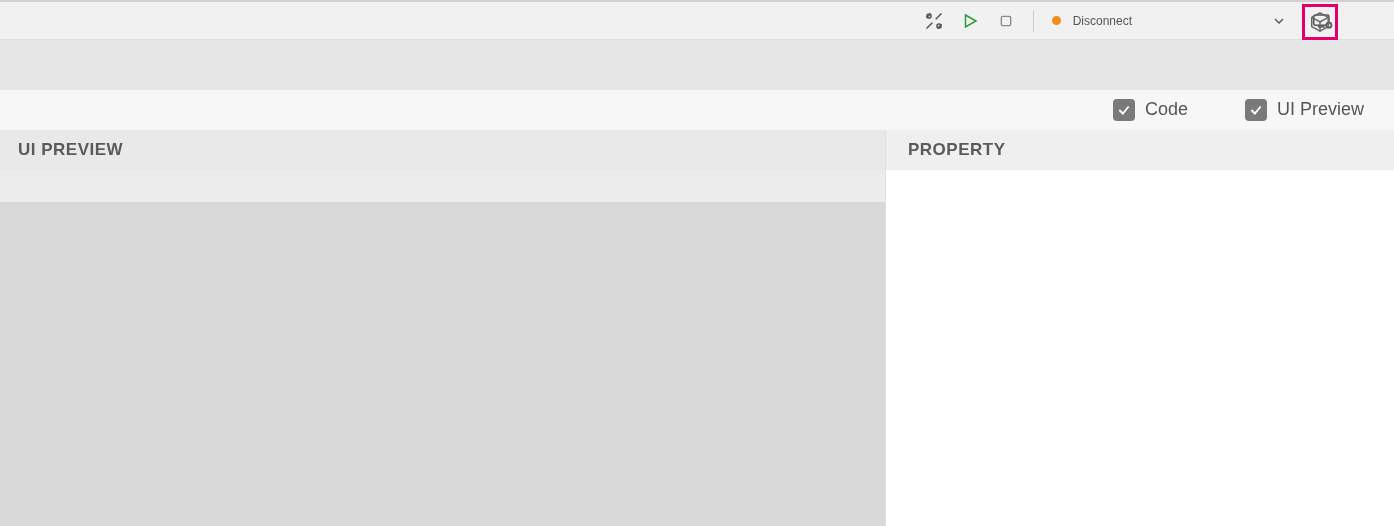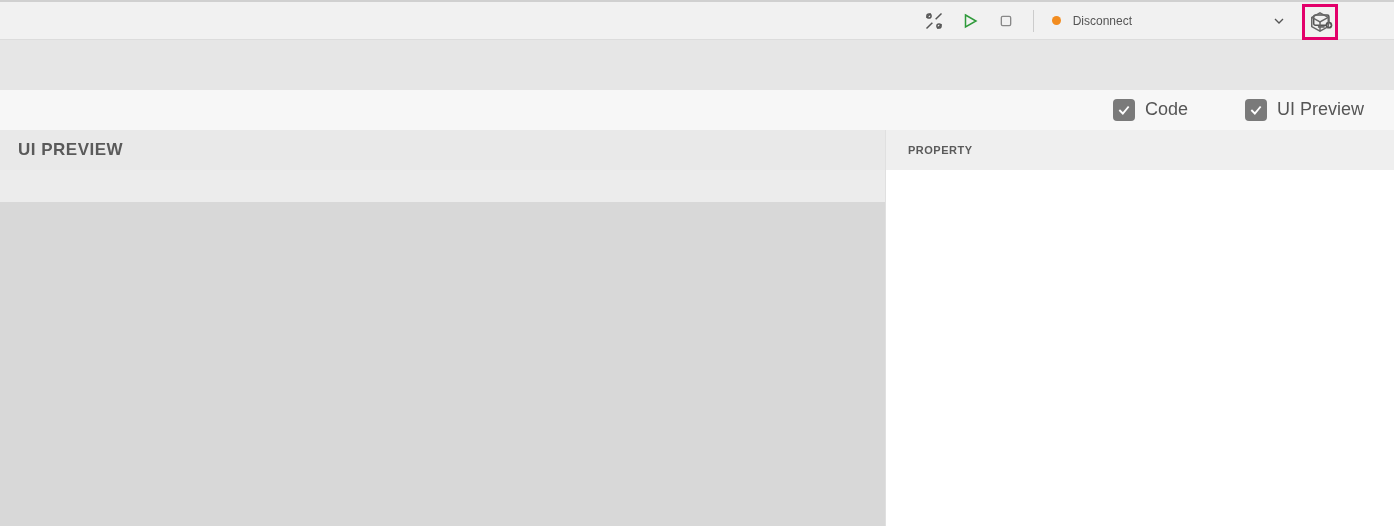--- a/index.html
+++ b/index.html
@@ -127,21 +127,21 @@
     font-weight: 600;
     color: #5a5a5a;
     letter-spacing: 0.5px;
   }
   .headers-row .right {
     flex: 1;
     background: #efefef;
     display: flex;
     align-items: center;
     padding-left: 22px;
-    font-size: 11px;
+    font-size: 17px;
     font-weight: 600;
     color: #5a5a5a;
     letter-spacing: 0.5px;
     border-left: 1px solid #e0e0e0;
   }
 
   
   .content-row {
     display: flex;
     height: calc(526px - 2px - 38px - 50px - 40px - 40px);

